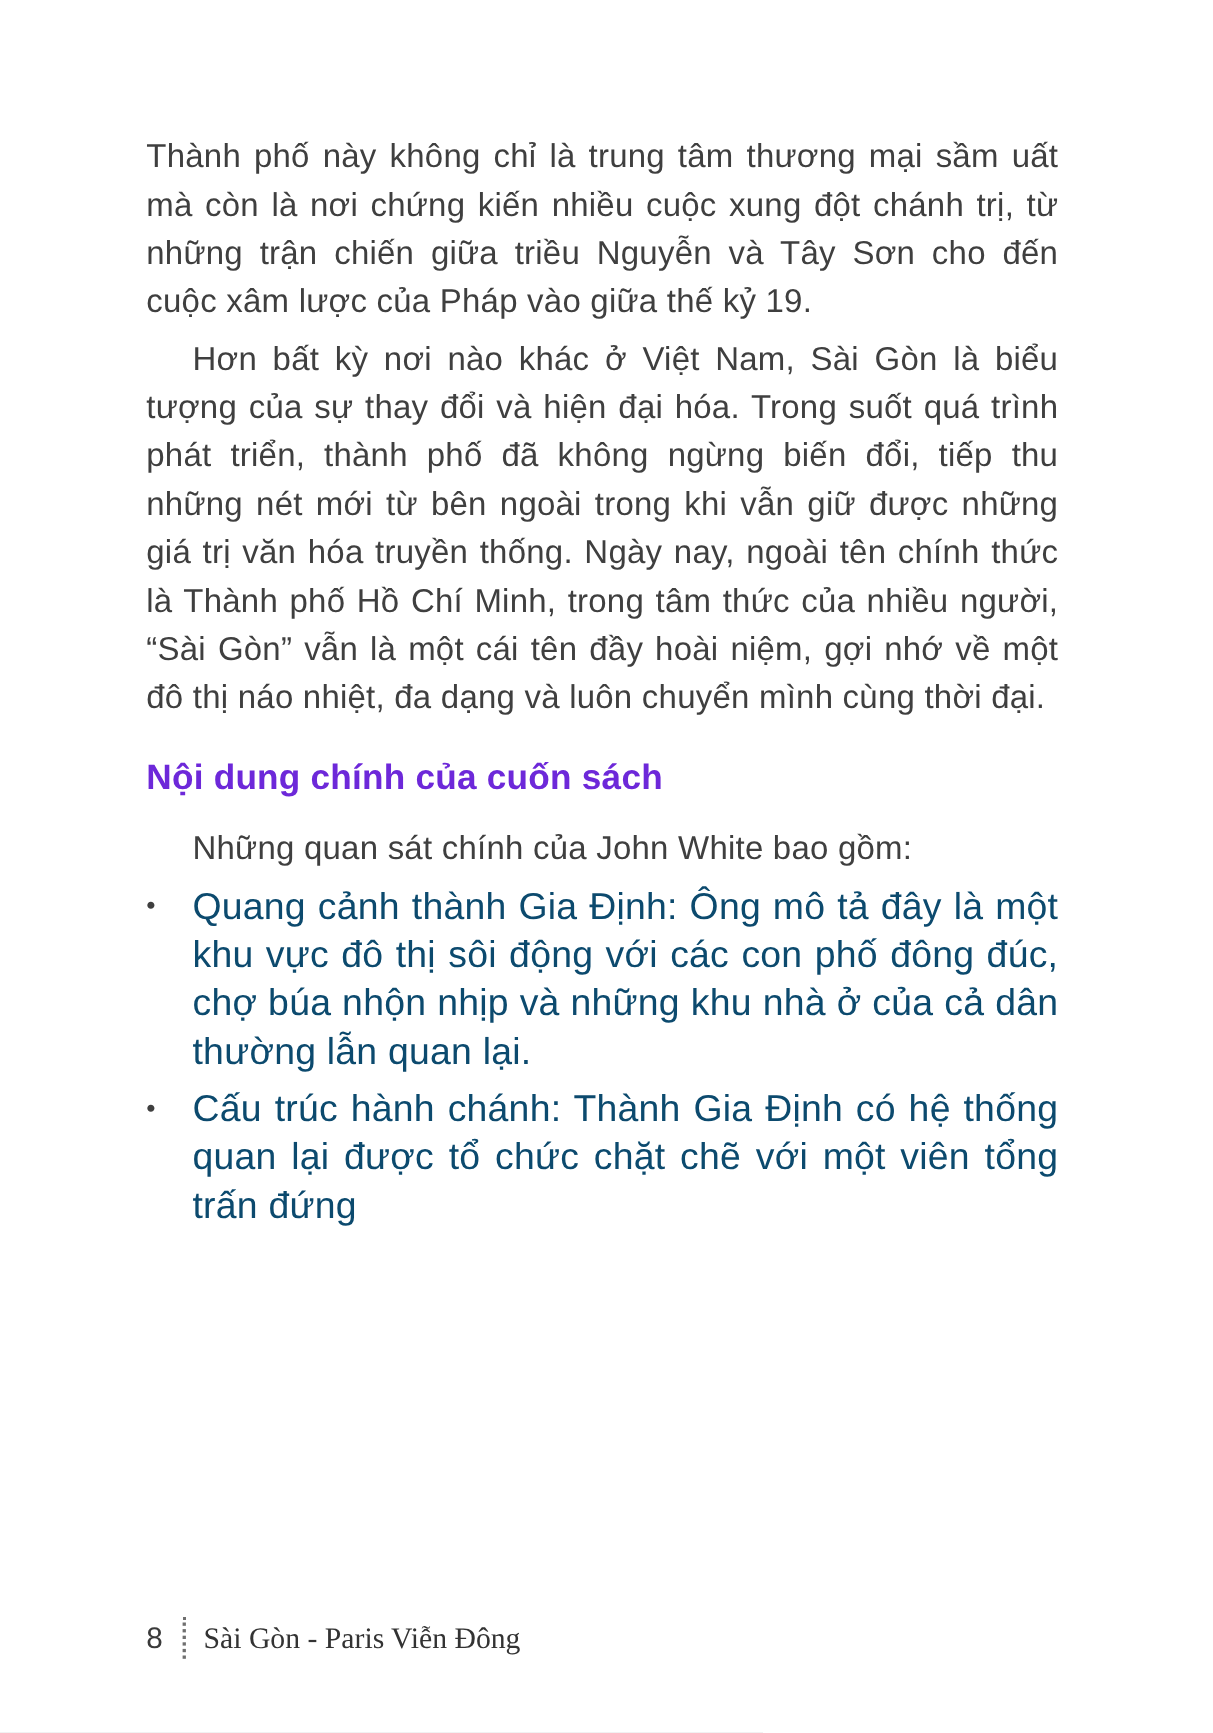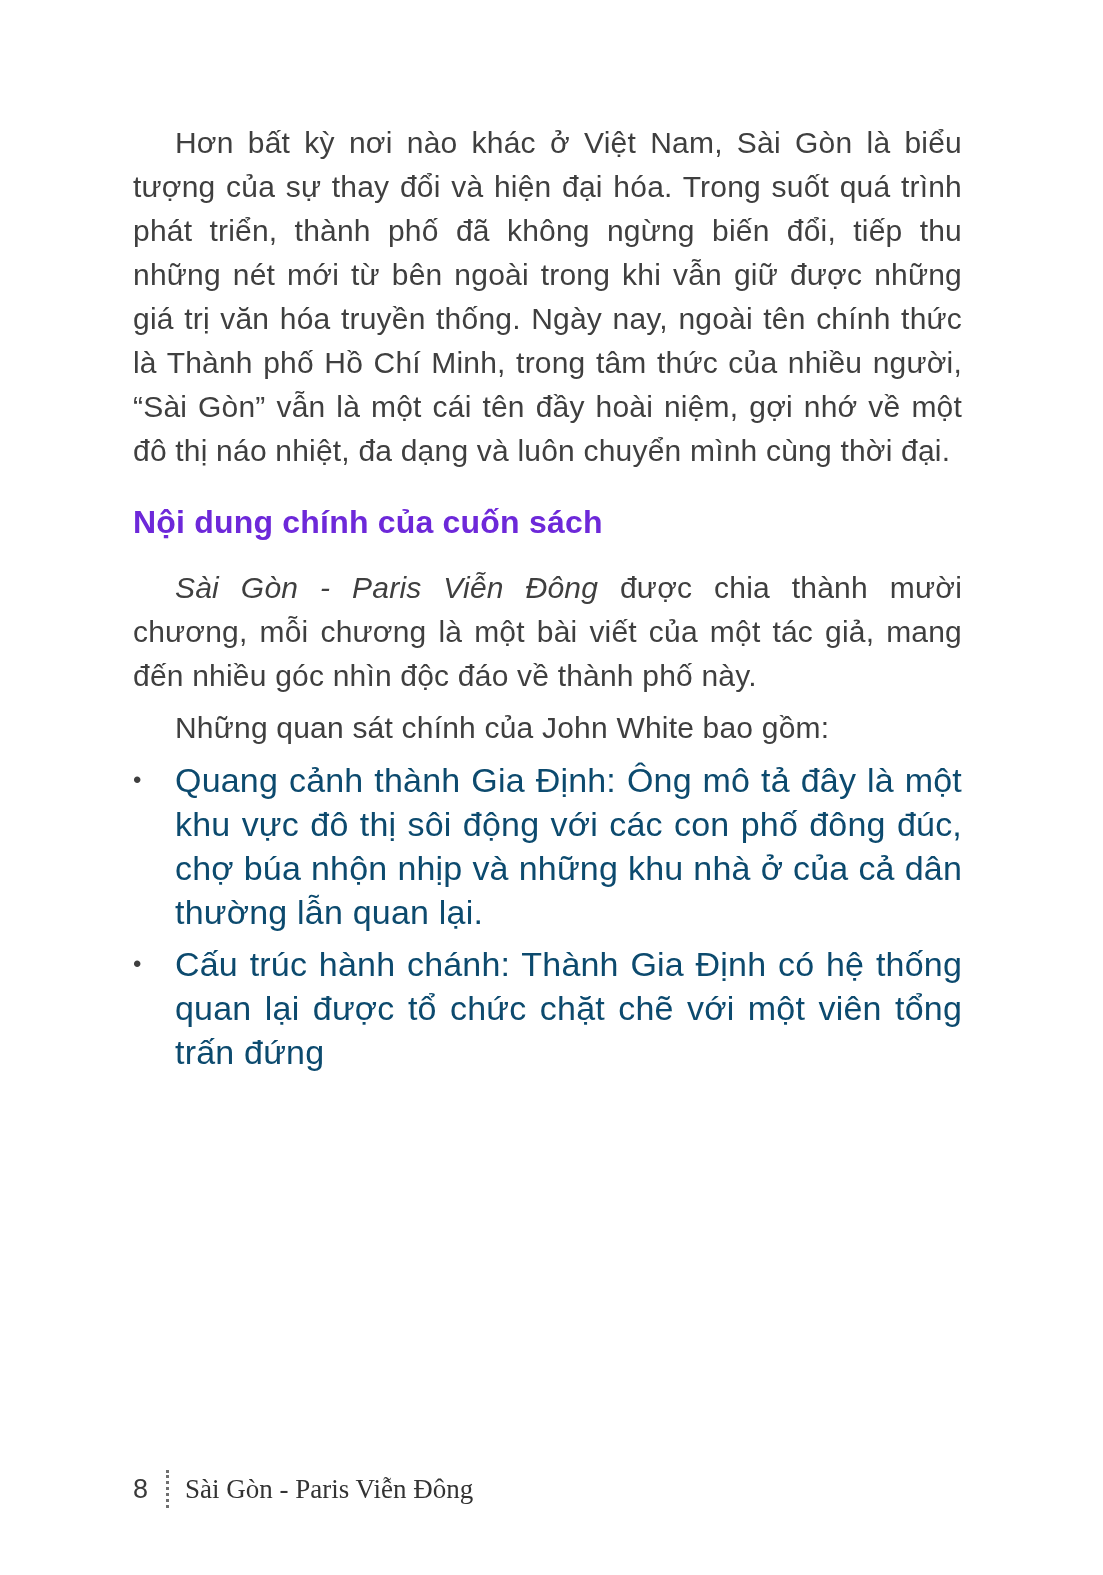--- a/index.html
+++ b/index.html
@@ -94,26 +94,26 @@
     font-family: "Liberation Serif", "DejaVu Serif", serif;
   }
 </style>
 </head>
 <body>
 
 <div class="page">
 
   <div class="content">
 
+    <p class="para">Thành phố này không chỉ là trung tâm thương mại sầm uất mà còn là nơi chứng kiến nhiều cuộc xung đột chánh trị, từ những trận chiến giữa triều Nguyễn và Tây Sơn cho đến cuộc xâm lược của Pháp vào giữa thế kỷ 19.</p>
 
     <p class="para indent">Hơn bất kỳ nơi nào khác ở Việt Nam, Sài Gòn là biểu tượng của sự thay đổi và hiện đại hóa. Trong suốt quá trình phát triển, thành phố đã không ngừng biến đổi, tiếp thu những nét mới từ bên ngoài trong khi vẫn giữ được những giá trị văn hóa truyền thống. Ngày nay, ngoài tên chính thức là Thành phố Hồ Chí Minh, trong tâm thức của nhiều người, “Sài Gòn” vẫn là một cái tên đầy hoài niệm, gợi nhớ về một đô thị náo nhiệt, đa dạng và luôn chuyển mình cùng thời đại.</p>
 
     <h2 class="section-heading">Nội dung chính của cuốn sách</h2>
 
-    <p class="para indent"><span class="book-title-italic">Sài Gòn - Paris Viễn Đông</span><span> được chia thành mười chương, mỗi chương là một bài viết của một tác giả, mang đến nhiều góc nhìn độc đáo về thành phố này.</span></p>
 
 
     <p class="para indent">Những quan sát chính của John White bao gồm:</p>
 
     <div class="bullet-list">
 
       <div class="bullet-item">
         <span class="bullet-marker">•</span>
         <span class="bullet-text">Quang cảnh thành Gia Định: Ông mô tả đây là một khu vực đô thị sôi động với các con phố đông đúc, chợ búa nhộn nhịp và những khu nhà ở của cả dân thường lẫn quan lại.</span>
       </div>

